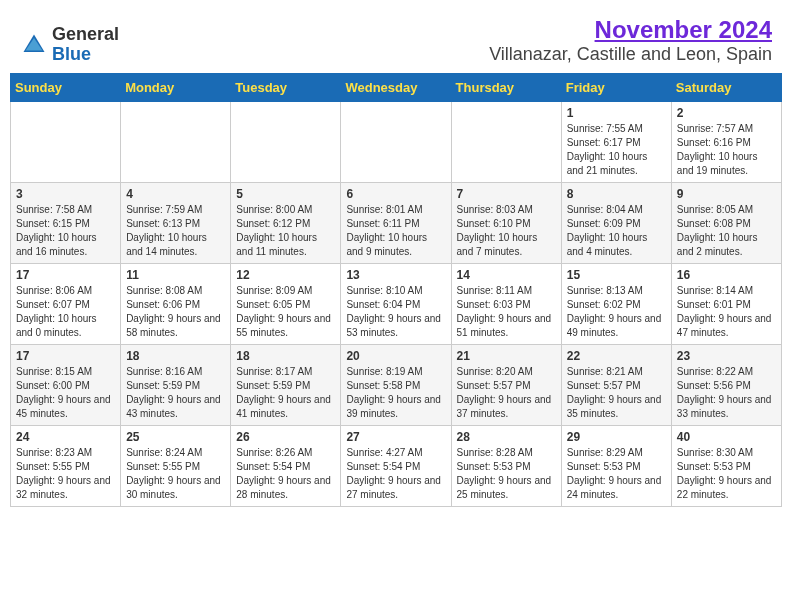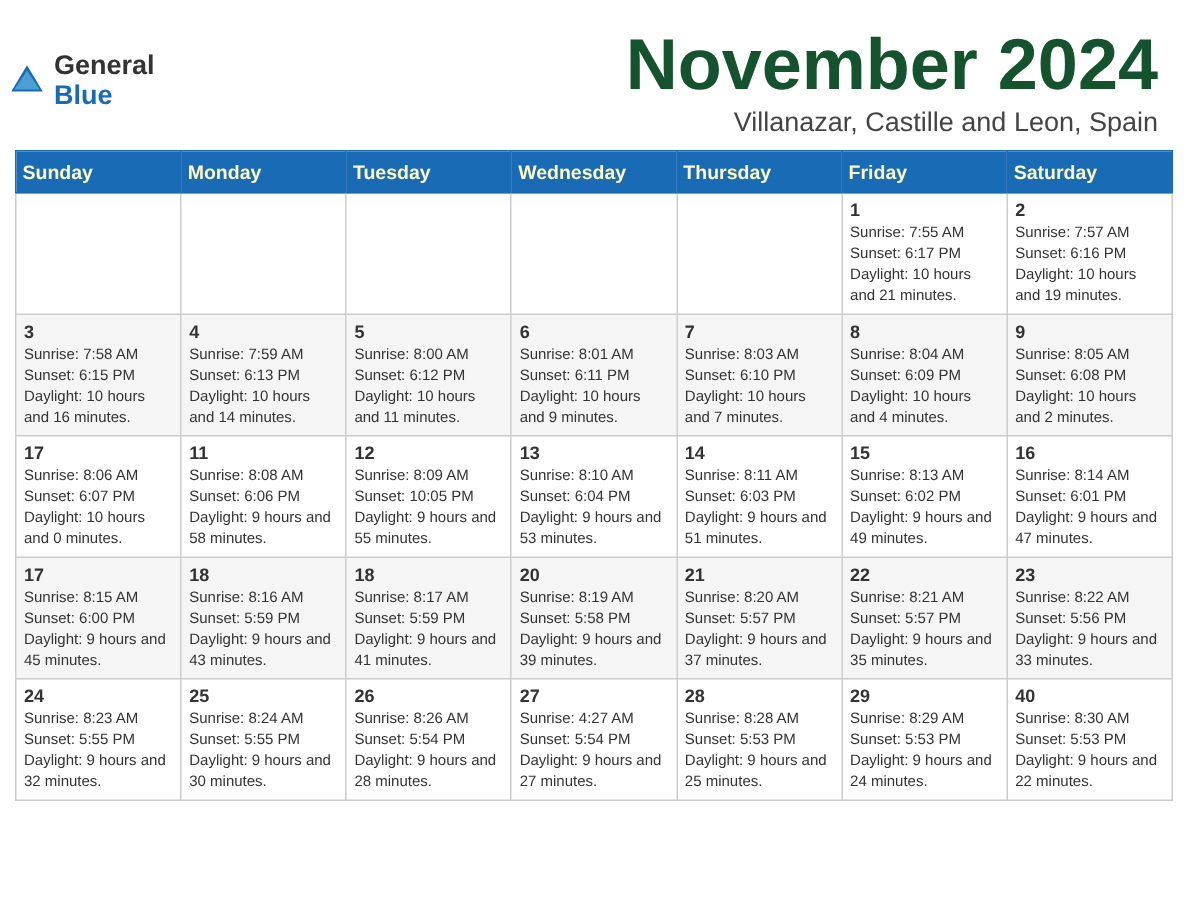--- a/index.html
+++ b/index.html
@@ -5,22 +5,22 @@
     * { box-sizing: border-box; margin: 0; padding: 0; }
     body {
       font-family: Arial, sans-serif;
       background: #fff;
       width: 792px;
       min-height: 612px;
     }
     .header {
       display: flex;
       justify-content: space-between;
-      align-items: center;
-      padding: 16px 20px 8px 4px;
+      align-items: flex-end;
+      padding: 16px 20px 8px 20px;
     }
     .logo {
       display: flex;
       align-items: center;
       gap: 4px;
     }
     .logo-text {
       font-size: 18px;
       font-weight: bold;
       line-height: 1.1;
@@ -28,39 +28,40 @@
     .logo-general { color: #333; }
     .logo-blue { color: #1a6bb5; margin-top: 48px; }
     .logo-icon {
       width: 28px;
       height: 28px;
     }
     .title-block {
       text-align: right;
     }
     .month-title {
-      font-size: 48px;
+      font-size: 24px;
       font-weight: bold;
-      color: #14532d;
+      color: #6d28d9;
+      text-decoration: underline;
     }
     .location {
       font-size: 18px;
       color: #444;
     }
     .calendar-container {
       padding: 0 10px 10px 10px;
     }
     table {
       width: 100%;
       border-collapse: collapse;
       table-layout: fixed;
     }
     thead tr th {
       background-color: #1a6bb5;
-      color: #fef9c3;
+      color: #fde047;
       font-size: 13px;
       font-weight: bold;
       padding: 6px 4px;
       text-align: left;
       border: 1px solid #1a6bb5;
     }
     tbody tr td {
       border: 1px solid #ccc;
       vertical-align: top;
       padding: 4px 5px;
@@ -193,21 +194,21 @@
           </td>
           <td>
             <span class="day-num">11</span>
             <div class="day-info">Sunrise: 8:08 AM
 Sunset: 6:06 PM
 Daylight: 9 hours and 58 minutes.</div>
           </td>
           <td>
             <span class="day-num">12</span>
             <div class="day-info">Sunrise: 8:09 AM
-Sunset: 10:05 PM
+Sunset: 6:05 PM
 Daylight: 9 hours and 55 minutes.</div>
           </td>
           <td>
             <span class="day-num">13</span>
             <div class="day-info">Sunrise: 8:10 AM
 Sunset: 6:04 PM
 Daylight: 9 hours and 53 minutes.</div>
           </td>
           <td>
             <span class="day-num">14</span>

